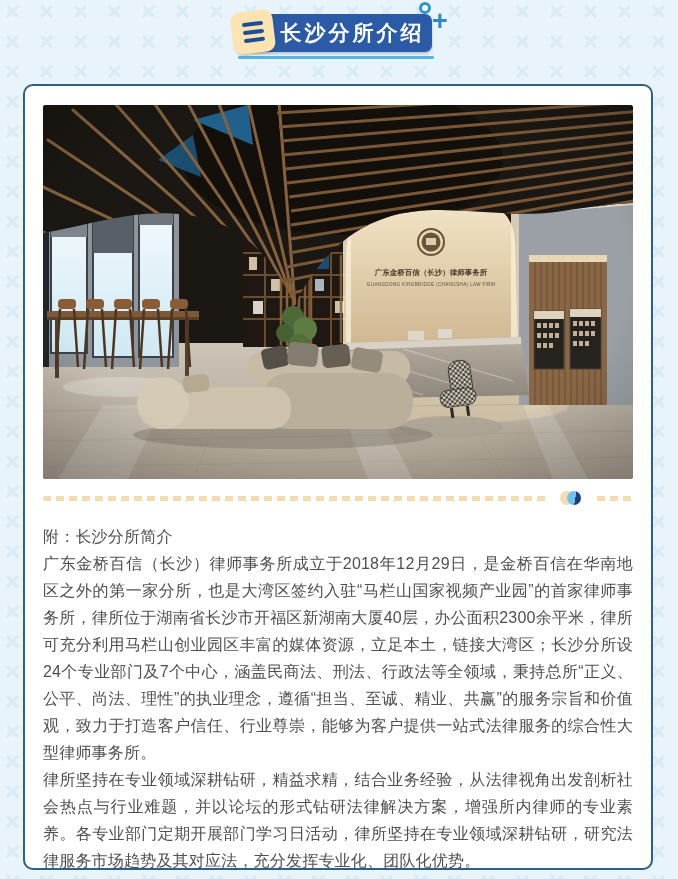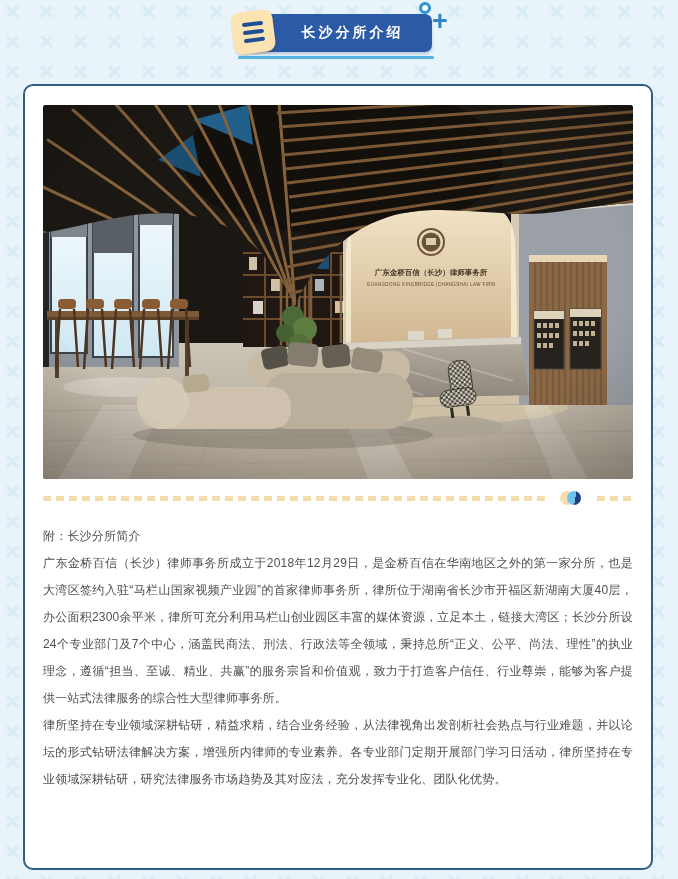--- a/index.html
+++ b/index.html
@@ -13,21 +13,21 @@
 
   
   .header { position:relative; z-index:2; height:84px; }
   .header-underline {
     position:absolute; left:238px; top:56px; width:196px; height:3px;
     background:#54b5e5; border-radius:2px;
   }
   .header-pill {
     position:absolute; left:249px; top:14px; width:183px; height:38px;
     background:#2b5aa6; border-radius:7px; color:#ffffff;
-    font-size:14px; font-weight:bold; letter-spacing:3px;
+    font-size:21px; font-weight:bold; letter-spacing:3px;
     display:flex; align-items:center; justify-content:center;
     padding-left:24px; box-shadow:0 2px 3px rgba(30,60,110,.25);
   }
   .header-tile {
     position:absolute; left:232px; top:11px; width:42px; height:42px;
     background:#fbe3b2; border-radius:9px; transform:rotate(-7deg);
     display:flex; flex-direction:column; align-items:center; justify-content:center;
     gap:4px; box-shadow:1px 2px 2px rgba(90,70,30,.25); z-index:3;
   }
   .header-tile .bar { width:21px; height:4px; background:#1e4f96; border-radius:2px; }
@@ -62,21 +62,21 @@
   .toggle-cream { position:absolute; left:0; top:0; width:14px; height:14px; border-radius:50%; background:#f3ddae; }
   .toggle-blue  { position:absolute; left:7px; top:0; width:14px; height:14px; border-radius:50%;
                   background:linear-gradient(100deg,#6fc2ec 58%,#1e3f7d 58%); }
   .divider-dashes-end {
     height:5px; width:36px; margin-left:13px;
     background:repeating-linear-gradient(90deg,#f3ddae 0 8px,transparent 8px 13px);
   }
 
   
   .article {
-    margin-top:21px; color:#4f4f4f; font-size:12px; line-height:27px;
+    margin-top:21px; color:#4f4f4f; font-size:16px; line-height:27px;
     text-align:justify; letter-spacing:.2px;
   }
   .article p { margin:0; }
 </style>
 </head>
 <body>
 
 <svg class="bg-pattern" width="678" height="879" aria-hidden="true">
   <defs>
     <pattern id="xpat" width="34" height="30" patternUnits="userSpaceOnUse">

